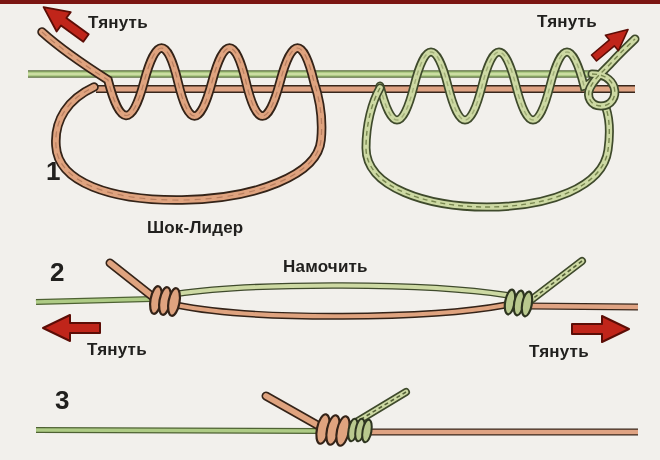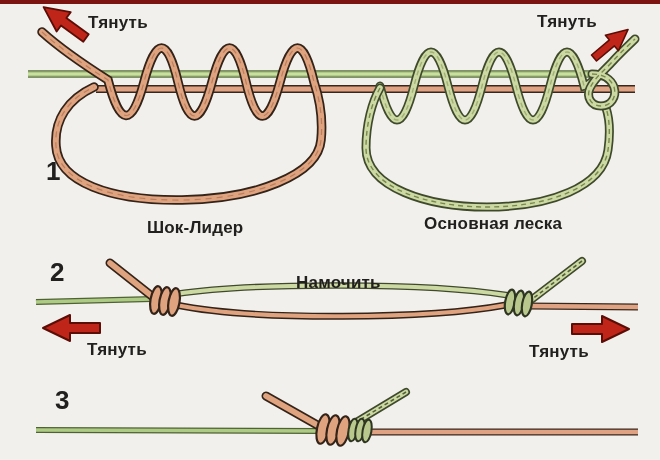--- a/index.html
+++ b/index.html
@@ -153,21 +153,20 @@
       <use href="#arrow" transform="translate(594,58) rotate(-40) scale(0.78)"></use>
       <use href="#arrow" transform="translate(100,328) rotate(180)"></use>
       <use href="#arrow" transform="translate(572,329)"></use>
     </g>
   </svg>
 
   <div class="lbl" style="left:88px;top:13px;">Тянуть</div>
   <div class="lbl" style="left:537px;top:12px;">Тянуть</div>
   <div class="stepnum" style="left:46px;top:158px;">1</div>
   <div class="lbl" style="left:147px;top:218px;">Шок-Лидер</div>
-  <div class="lbl" style="left:424px;top:214px;">Основная леска</div>
 
   <div class="stepnum" style="left:50px;top:259px;">2</div>
-  <div class="lbl" style="left:296px;top:257px;margin-top:16px;">Намочить</div>
+  <div class="lbl" style="left:283px;top:257px;">Намочить</div>
   <div class="lbl" style="left:87px;top:340px;">Тянуть</div>
   <div class="lbl" style="left:529px;top:342px;">Тянуть</div>
 
   <div class="stepnum" style="left:55px;top:387px;">3</div>
 </div>
 
 </body></html>

